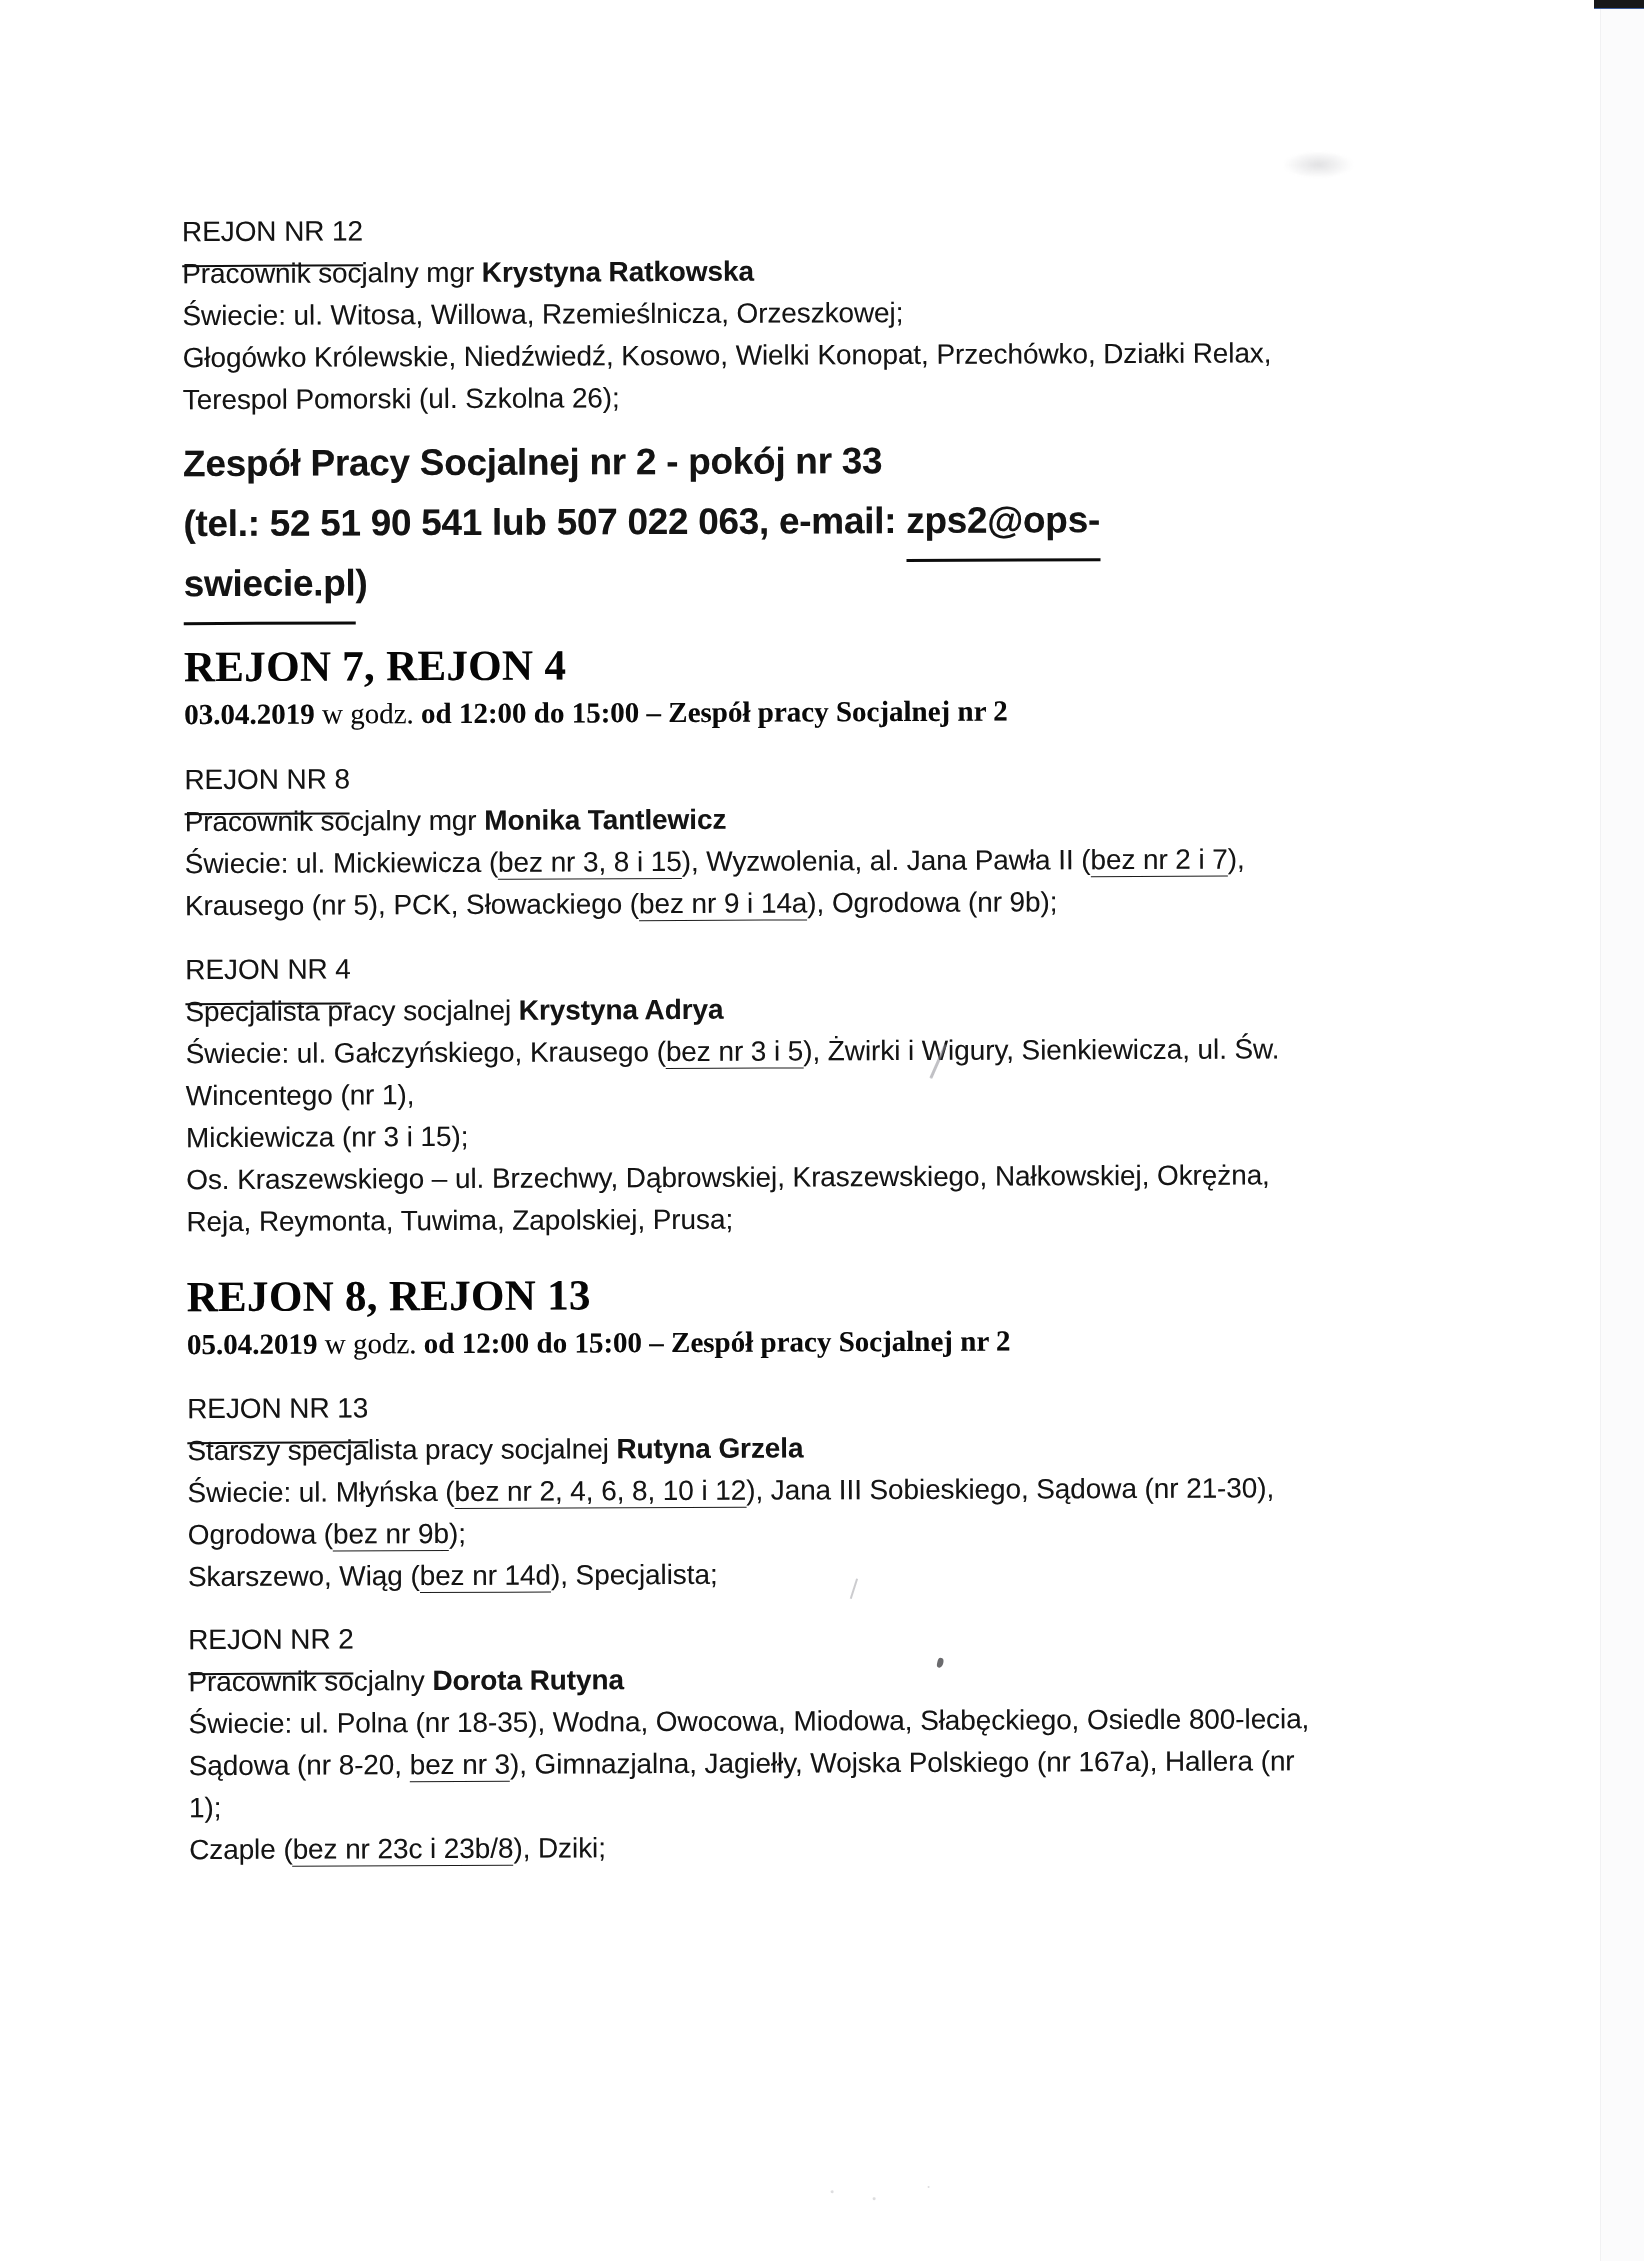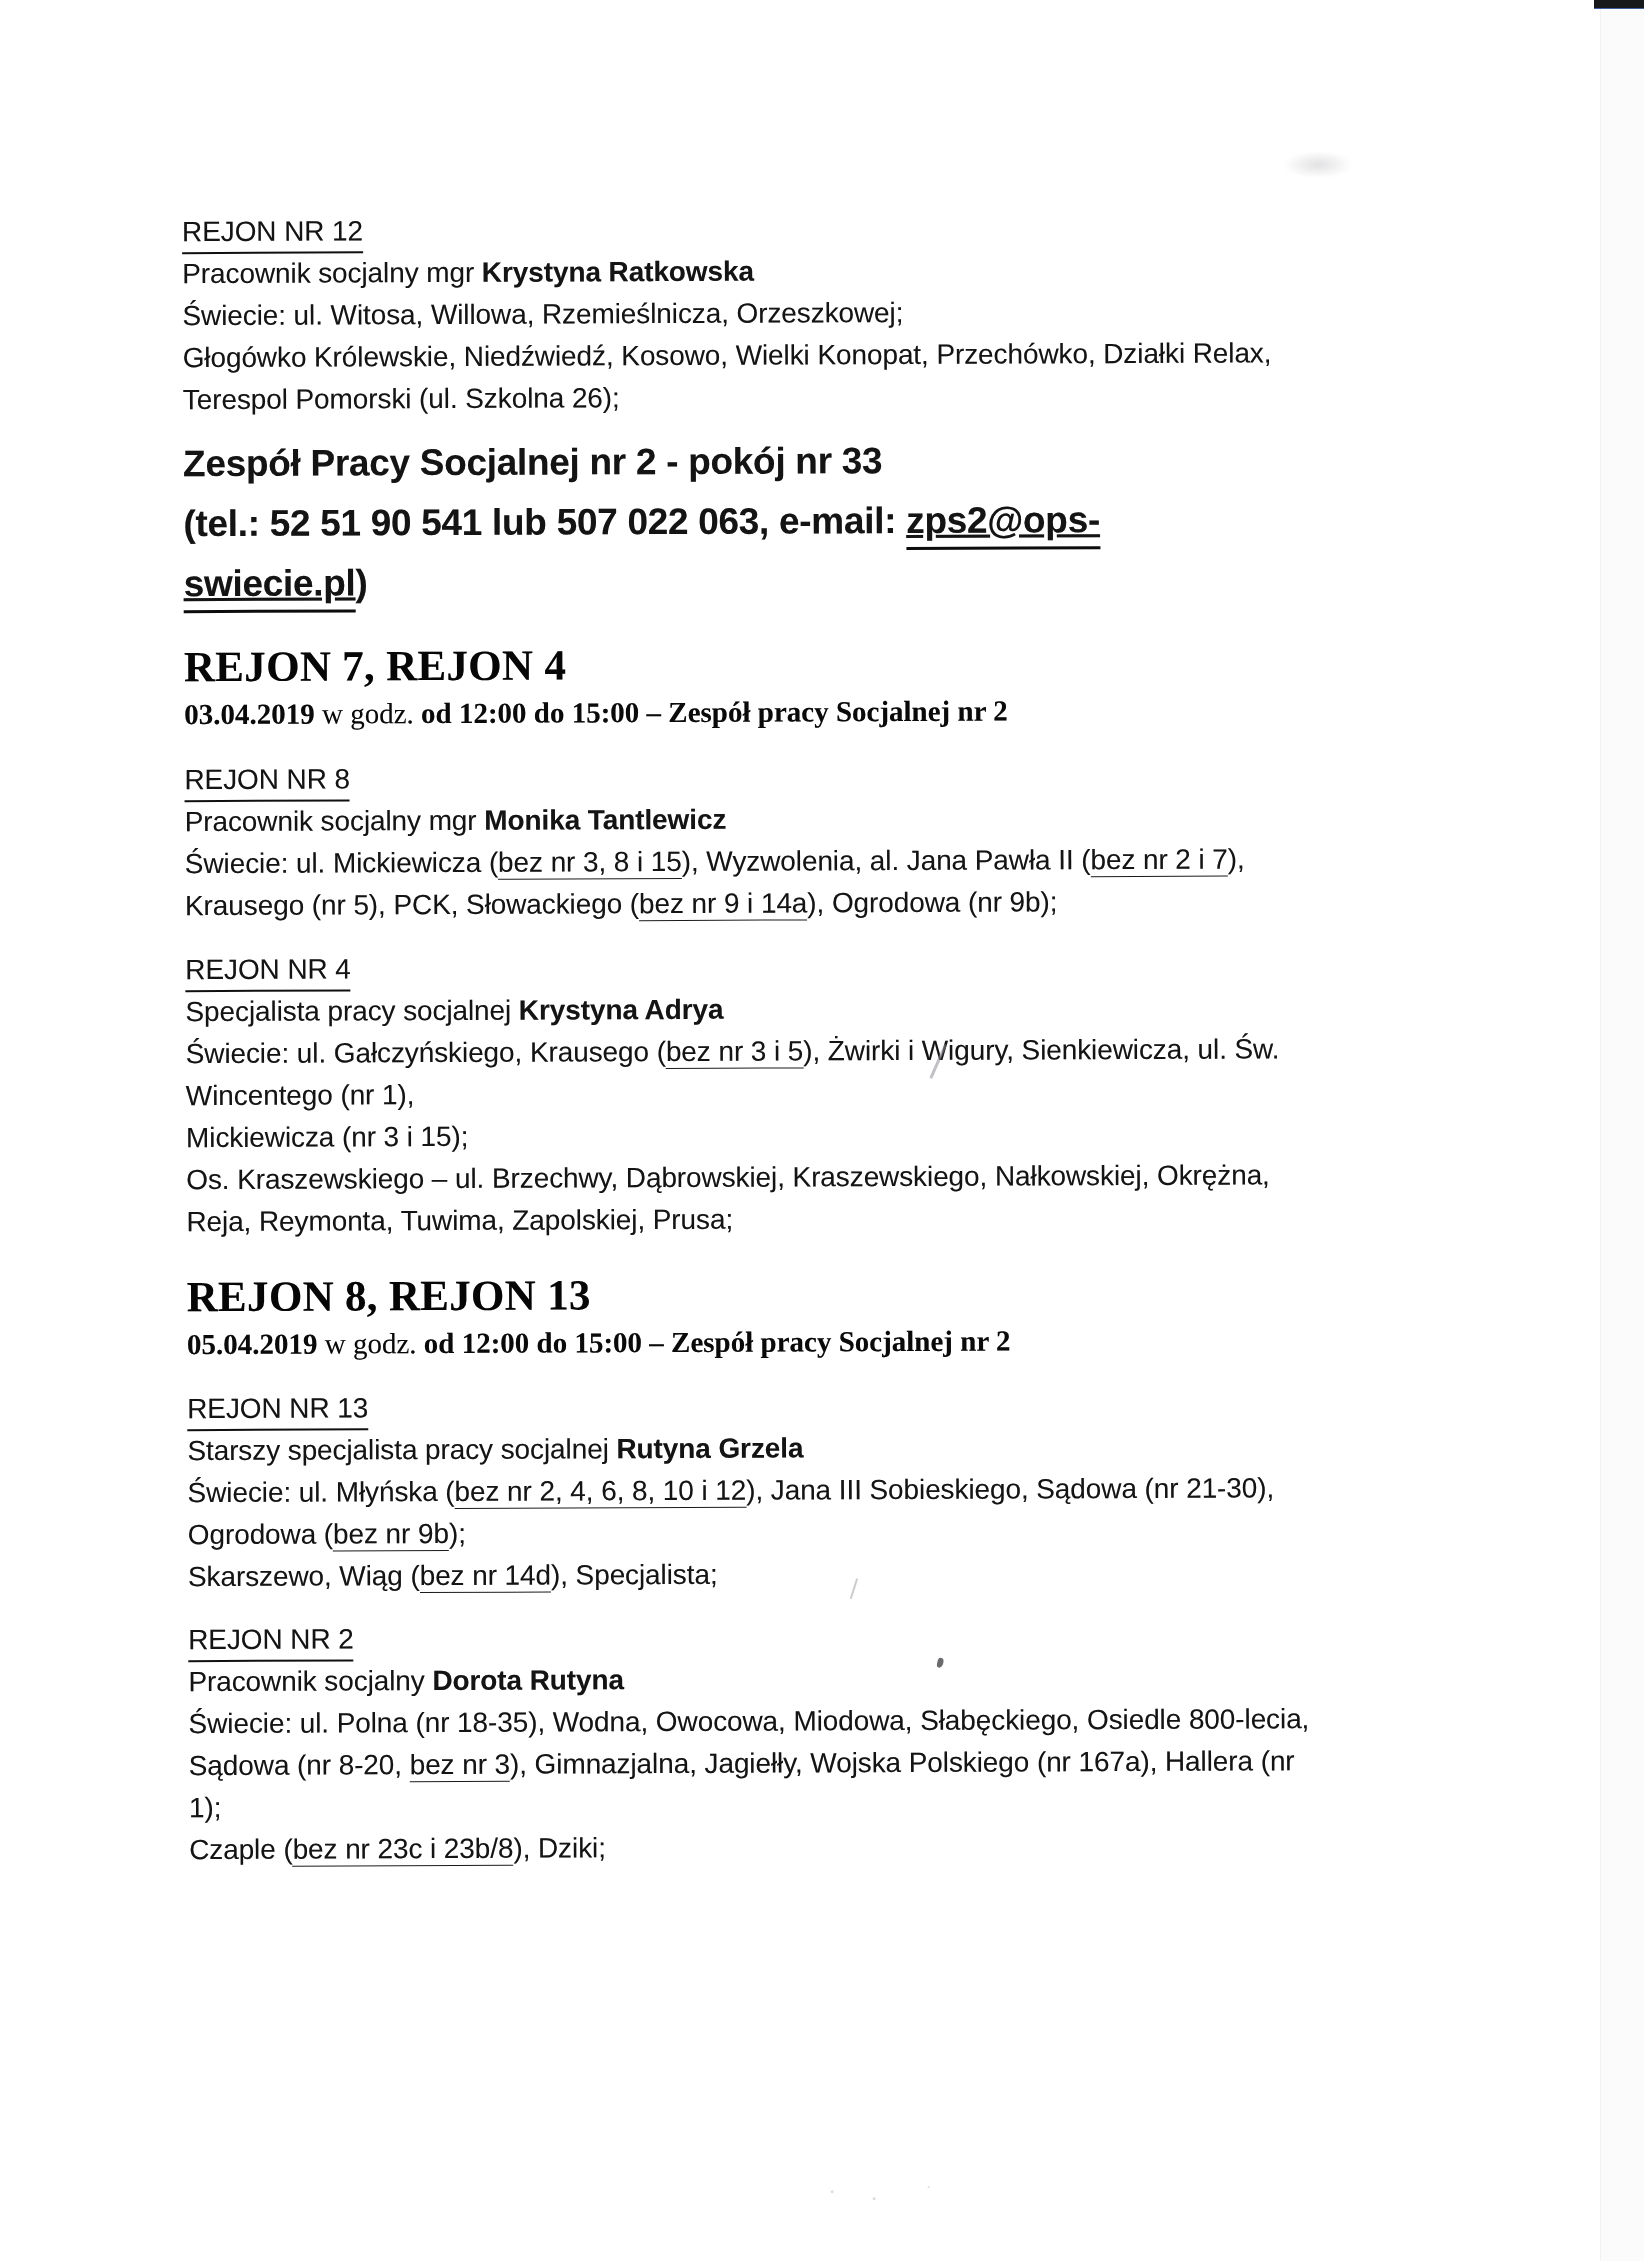--- a/index.html
+++ b/index.html
@@ -16,27 +16,27 @@
   }
   section{position:absolute;left:185px;white-space:nowrap;}
   p{margin:0;}
   
   .line{
     font-size:28px;line-height:42px;letter-spacing:-0.1px;
     text-shadow:0 0 0.6px rgba(0,0,0,.28);
   }
   .b{font-weight:bold;}
   .u{border-bottom:1.9px solid #1b1b1b;padding-bottom:1.3px;}
-  .rejon-title span{border-bottom:2.6px solid #101010;padding-bottom:5px;}
+  .rejon-title span{border-bottom:2.6px solid #101010;padding-bottom:18px;}
   
   .team-line{
     font-size:37px;line-height:60px;font-weight:bold;letter-spacing:-0.3px;
     text-shadow:0 0 0.6px rgba(0,0,0,.3);
   }
-  .team-line .u{border-bottom:3.9px solid #0c0c0c;padding-bottom:6px;text-decoration:underline;}
+  .team-line .u{border-bottom:3.9px solid #0c0c0c;padding-bottom:18px;}
   
   .group-title{
     font-family:"Liberation Serif",serif;
     font-size:43px;line-height:52px;font-weight:bold;letter-spacing:0.3px;
     color:#060606;text-shadow:0 0 0.6px rgba(0,0,0,.35);
   }
   .group-sub{
     font-family:"Liberation Serif",serif;
     font-size:29px;line-height:43px;color:#0a0a0a;
     text-shadow:0 0 0.6px rgba(0,0,0,.3);

